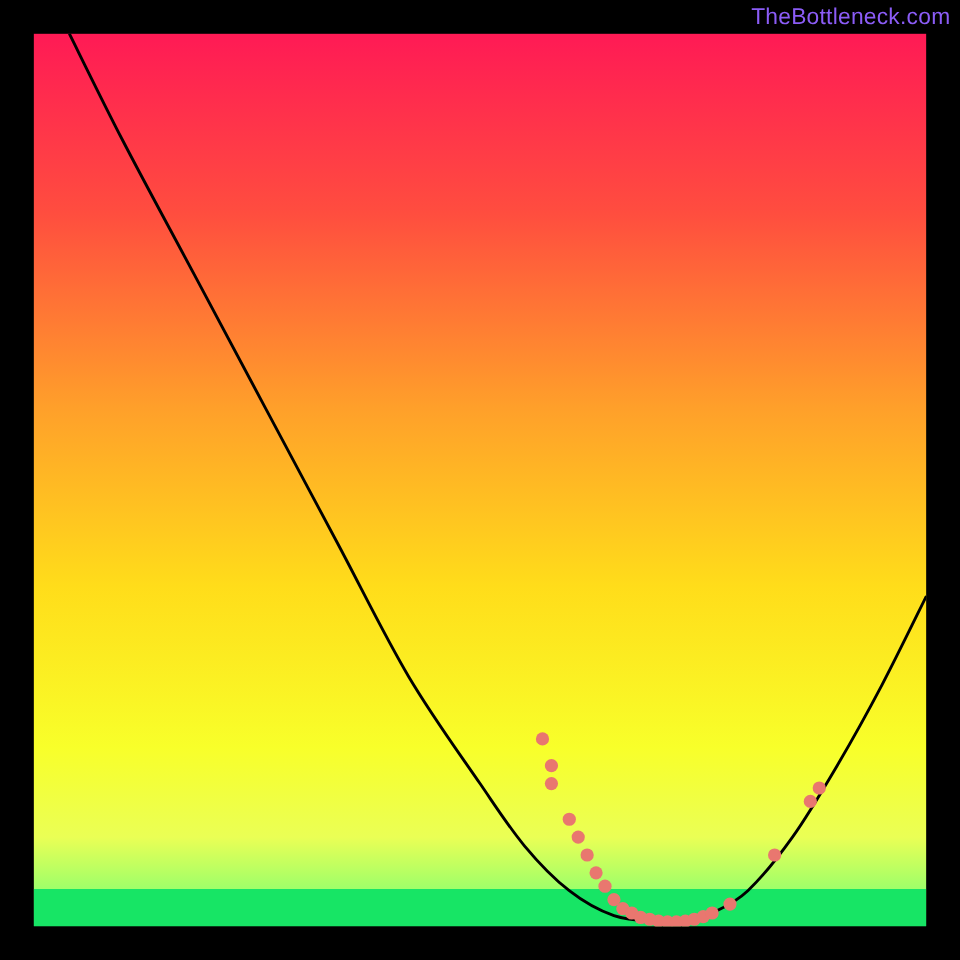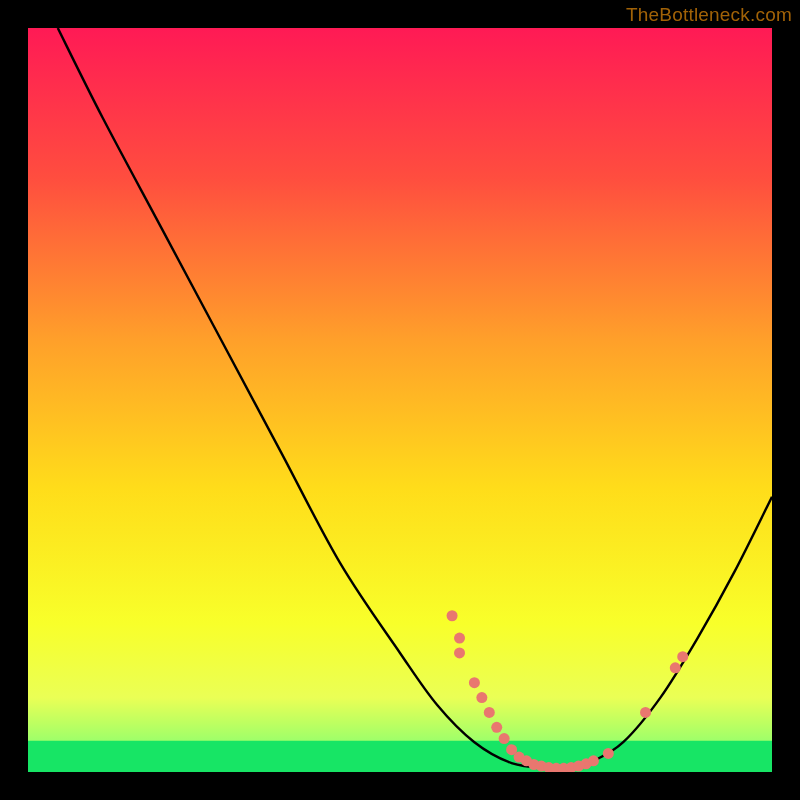--- a/index.html
+++ b/index.html
@@ -23,21 +23,21 @@
     position: absolute;
     left: 0;
     top: 0;
     width: 744px;
     height: 744px;
   }
   .attribution {
     position: absolute;
     top: 4px;
     right: 8px;
-    color: #a16207;
+    color: #8b5cf6;
     font-size: 19px;
     font-weight: 500;
     letter-spacing: 0.2px;
   }
 </style>
 </head>
 <body>
 
 <div class="frame">
   <svg class="plot" viewBox="0 0 744 744">

